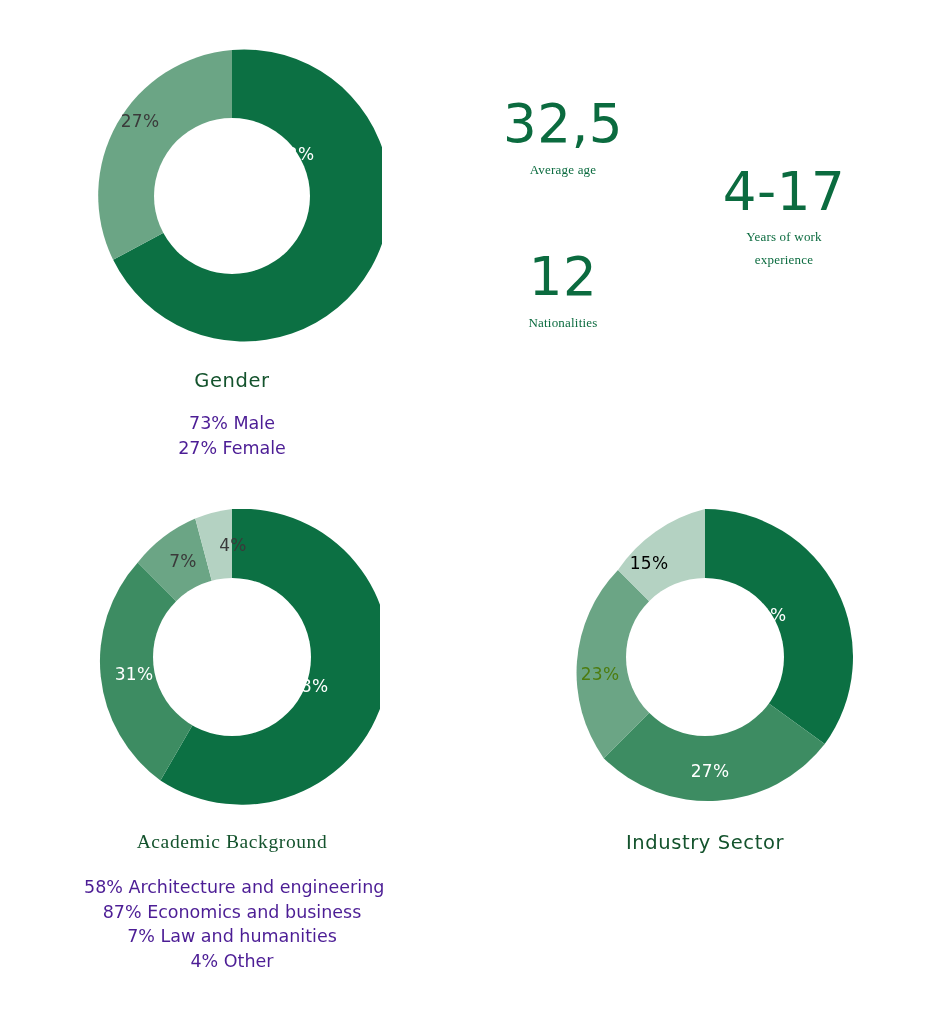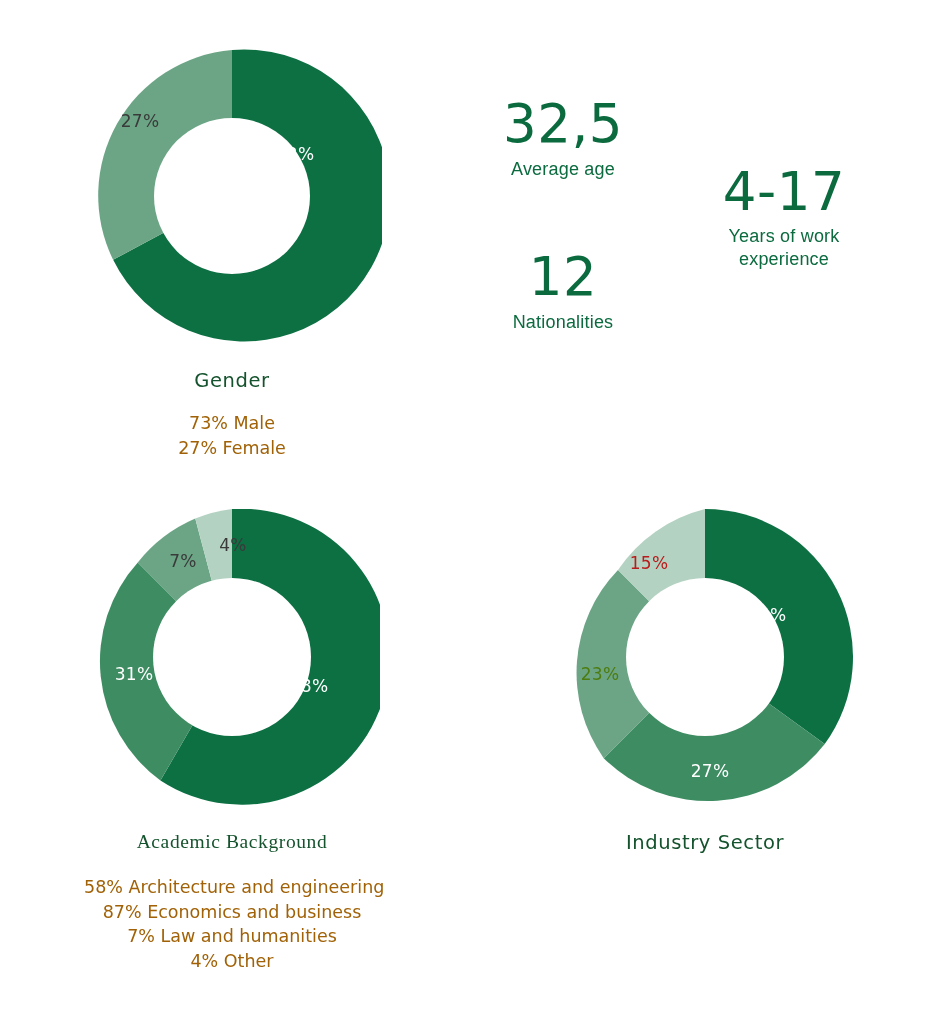--- a/index.html
+++ b/index.html
@@ -35,45 +35,45 @@
     text-align: center;
     color: #14532d;
     font-size: 19.5px;
     letter-spacing: 0.6px;
     font-family: "DejaVu Sans", "Liberation Sans", sans-serif;
   }
   .legend {
     position: absolute;
     width: 100%;
     text-align: center;
-    color: #a16207;
+    color: #4c1d95;
     font-size: 17.5px;
     line-height: 24.5px;
     font-family: "DejaVu Sans", "Liberation Sans", sans-serif;
   }
   .legend div {
     white-space: nowrap;
   }
   .stat {
     position: absolute;
     text-align: center;
     color: #0b6b3f;
   }
   .stat-value {
     font-size: 53px;
     line-height: 58px;
     letter-spacing: 0.5px;
     font-family: "DejaVu Sans", "Liberation Sans", sans-serif;
   }
   .stat-label {
-    font-size: 18px;
+    font-size: 13px;
     line-height: 25px;
     letter-spacing: 0.2px;
     margin-top: 4px;
-    font-family: Liberation Sans, sans-serif;
+    font-family: Liberation Serif, serif;
   }
 </style>
 </head>
 <body>
 
 <div class="canvas">
 
   <div class="chart-block" style="left:82px; top:46px; width:300px; height:300px;">
     <svg class="donut-svg" width="300" height="300" viewBox="0 0 300 300">
       <g>
@@ -151,18 +151,18 @@
         <path fill="#6BA585" d="M 148 148 L 46.70 249.13 A 148 148 0 0 1 60.98 60.98 Z"></path>
 
         <path fill="#B4D2C2" d="M 148 148 L 60.98 60.98 A 148 148 0 0 1 148 0 Z"></path>
         <circle cx="148" cy="148" r="79" fill="#ffffff"></circle>
       </g>
     </svg>
     <div style="position:absolute; left:0; top:0; width:296px; height:296px;">
       <div class="slice-label" style="position:absolute; left:175px; top:96px; width:70px; text-align:center; color:#ffffff;">35%</div>
       <div class="slice-label" style="position:absolute; left:118px; top:252px; width:70px; text-align:center; color:#ffffff;">27%</div>
       <div class="slice-label" style="position:absolute; left:8px; top:155px; width:70px; text-align:center; color:#4d7c0f;">23%</div>
-      <div class="slice-label" style="position:absolute; left:57px; top:44px; width:70px; text-align:center; color:#b91c1c;">15%</div>
+      <div class="slice-label" style="position:absolute; left:57px; top:44px; width:70px; text-align:center; color:#000000;">15%</div>
     </div>
     <div class="chart-title" style="top:322px;">Industry Sector</div>
   </div>
 
 </div>
 
 </body></html>

